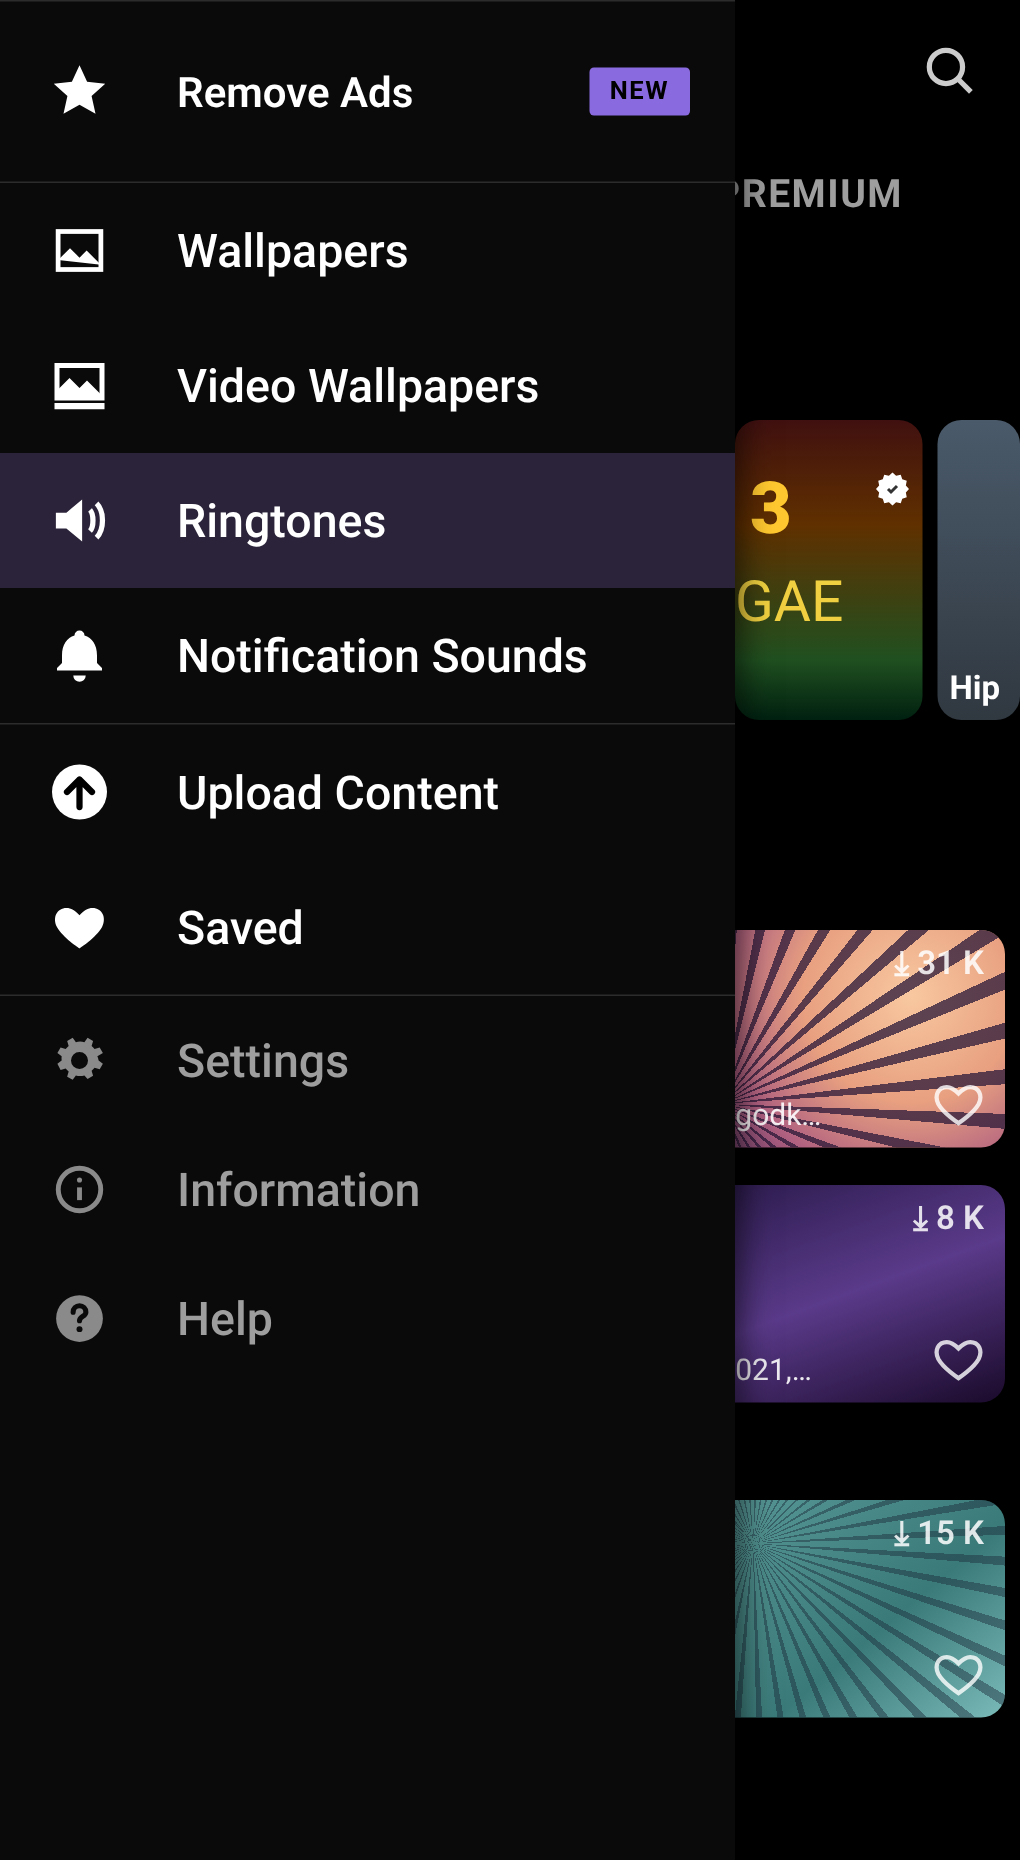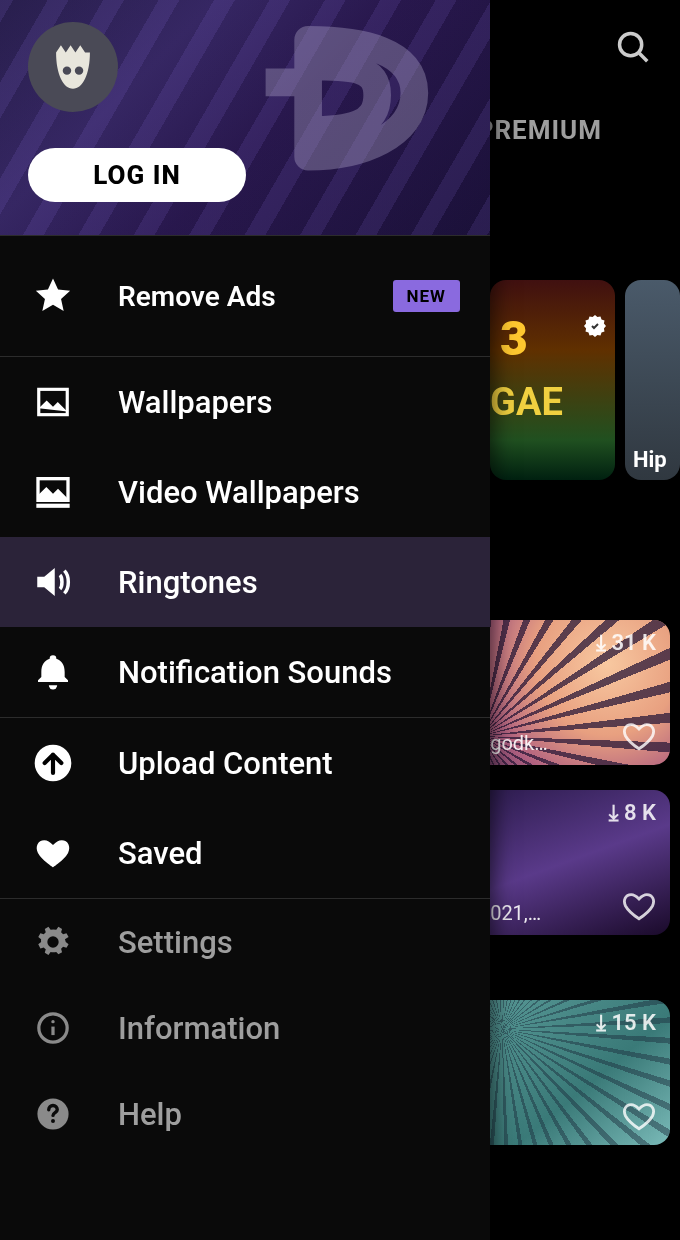--- a/index.html
+++ b/index.html
@@ -6,21 +6,21 @@
 html, body { width: 680px; height: 1240px; overflow: hidden; font-family: -apple-system, Roboto, Arial, sans-serif; background: #000; }
 .app { position: relative; width: 680px; height: 1240px; background: #0a0a0a; }
 
 
 .bg-content { position: absolute; inset: 0; background: #000; }
 .bg-search { position: absolute; top: 28px; right: 28px; color: #ccc; }
 .bg-premium { position: absolute; top: 115px; right: 78px; color: #9e9e9e; font-size: 26px; font-weight: 700; letter-spacing: 1px; }
 .bg-tile { position: absolute; border-radius: 16px; overflow: hidden; }
 .bg-tile.reggae { left: 490px; top: 280px; width: 125px; height: 200px; background: linear-gradient(180deg, #401010 0%, #603000 35%, #205020 80%, #002010 100%); }
 .reggae-text1 { position: absolute; top: 30px; left: 10px; font-size: 48px; font-weight: 900; color: #ffc830; }
-.reggae-text2 { position: absolute; top: 100px; left: 0px; font-size: 38px; font-weight: 700; color: #f0d040; }
+.reggae-text2 { position: absolute; top: 100px; left: 0px; font-size: 38px; font-weight: 400; color: #f0d040; }
 .bg-tile.car { left: 625px; top: 280px; width: 55px; height: 200px; background: linear-gradient(180deg, #4a5a6a 0%, #303840 100%); }
 .car-label { position: absolute; bottom: 8px; left: 8px; color: #fff; font-size: 22px; font-weight: 700; }
 .bg-tile.palm { left: 460px; top: 620px; width: 210px; height: 145px; background: radial-gradient(circle at 70% 30%, #f8c8a0 0%, #e8a080 40%, #b06080 70%, #503060 100%); }
 .palm-leaf { position: absolute; inset: 0; background: repeating-conic-gradient(from 200deg at 10% 80%, #2a1838 0deg 3deg, transparent 3deg 9deg); opacity: 0.75; }
 .bg-tile.purple1 { left: 460px; top: 790px; width: 210px; height: 145px; background: linear-gradient(160deg, #2a1a4a 0%, #5a3a8a 50%, #1a0a2a 100%); }
 .bg-tile.teal { left: 460px; top: 1000px; width: 210px; height: 145px; background: linear-gradient(140deg, #5a9a98 0%, #3a7a78 60%, #7abab8 100%); }
 .teal-leaf { position: absolute; inset: 0; background: repeating-conic-gradient(from -40deg at 20% 20%, #1a2a3a 0deg 2deg, transparent 2deg 7deg); opacity: 0.45; }
 .tile-count { position: absolute; top: 10px; right: 14px; color: rgba(255,255,255,0.85); font-size: 22px; font-weight: 600; }
 .tile-heart { position: absolute; bottom: 12px; right: 14px; color: rgba(255,255,255,0.8); }
 .tile-author { position: absolute; bottom: 10px; left: 10px; color: rgba(255,255,255,0.9); font-size: 20px; }
@@ -105,35 +105,20 @@
       <span class="tile-count">⤓ 15 K</span>
       <span class="tile-heart">
         <svg width="34" height="34" viewBox="0 0 24 24" fill="none" stroke="currentColor" stroke-width="2">
             <path d="M12 21s-7-4.5-9.5-9C.5 8 2.5 4 6.5 4c2 0 3.5 1 5.5 3 2-2 3.5-3 5.5-3 4 0 6 4 4 8-2.5 4.5-9.5 9-9.5 9z"></path>
           </svg>
       </span>
     </div>
   </div>
 
   <div class="drawer">
-    <div class="drawer-header">
-      <div class="logo-d">
-        <svg viewBox="0 0 200 160">
-            <path d="M30 70 L70 70 L70 30 C120 30 170 40 170 80 C170 120 120 140 70 140 L70 100 M70 55 L70 115 C110 115 135 110 135 82 C135 55 110 55 70 55 Z" fill="none" stroke="#b8b0d0" stroke-width="26" stroke-linejoin="round"></path>
-          </svg>
-      </div>
-      <div class="avatar">
-        <svg width="58" height="58" viewBox="0 0 48 48">
-            <path d="M10 12 L14 6 L18 12 L22 6 L26 12 L30 6 L34 12 L38 12 C38 30 32 42 24 42 C16 42 10 30 10 12 Z" fill="#e8e6dc"></path>
-            <circle cx="19" cy="27" r="3.5" fill="#4a4a56"></circle>
-            <circle cx="29" cy="27" r="3.5" fill="#4a4a56"></circle>
-          </svg>
-      </div>
-      <div class="login-btn">LOG IN</div>
-    </div>
 
     <div class="menu">
       <div class="divider"></div>
 
       <div class="menu-item remove-ads">
         <span class="icon-slot">
           <svg width="42" height="42" viewBox="0 0 24 24" fill="#fff">
               <path d="M12 2l2.9 6.3 6.9.7-5.2 4.7 1.5 6.8L12 17l-6.1 3.5 1.5-6.8L2.2 9l6.9-.7L12 2z"></path>
             </svg>
         </span>

